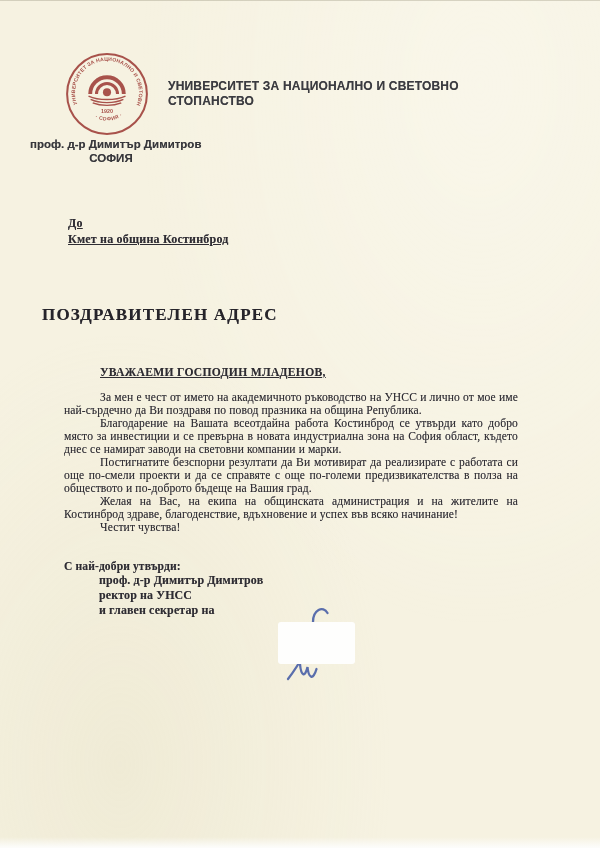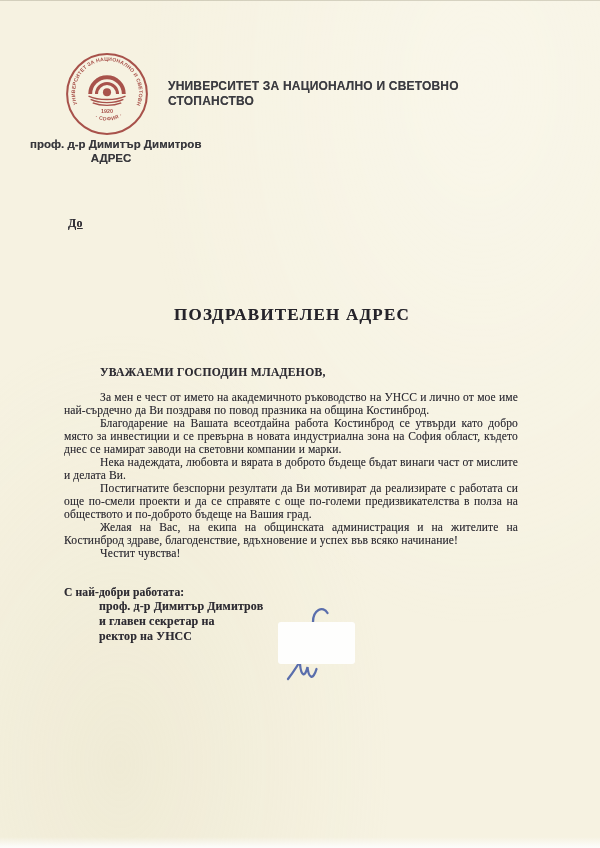--- a/index.html
+++ b/index.html
@@ -42,33 +42,33 @@
   .addressee{
     position:absolute;left:68px;top:215px;
     font-weight:bold;font-size:12px;line-height:15.5px;
     color:#2e2c32;letter-spacing:0.2px;
     text-shadow:0 0 0.5px rgba(40,40,60,0.45);
     text-decoration:underline;
   }
   
   .doc-title{
     position:absolute;left:42px;top:304px;width:500px;
-    text-align:center;font-weight:bold;font-size:17px;
+    text-align:left;font-weight:bold;font-size:17px;
     letter-spacing:1.2px;color:#26242a;
     text-shadow:0 0 0.5px rgba(30,30,45,0.5);
   }
   
   .letter-body{
     position:absolute;left:64px;top:365px;width:454px;
     font-size:11.6px;line-height:13px;color:#2e2c32;
     text-align:justify;letter-spacing:0.1px;
     text-shadow:0 0 0.45px rgba(40,40,60,0.4);
   }
   .letter-body p{margin:0;text-indent:36px;}
-  .salutation{font-weight:bold;letter-spacing:0.3px;margin-bottom:12px !important;}
+  .salutation{font-weight:bold;letter-spacing:0.3px;margin-bottom:12px !important;text-decoration:underline;}
   .regards{font-weight:bold;text-indent:0 !important;margin-top:26px !important;}
   .sig-block{
     margin-left:35px;font-weight:bold;font-size:12px;line-height:15px;
   }
   .sig-block div{white-space:nowrap;}
   
   .signature{position:absolute;left:255px;top:593px;width:120px;height:105px;z-index:5;}
 </style>
 </head>
 <body>
@@ -97,43 +97,43 @@
     <text x="50" y="72.5" text-anchor="middle" font-family="Liberation Sans, sans-serif" font-size="6.4" font-weight="bold" fill="#a8524b">1920</text>
     <text font-family="Liberation Sans, sans-serif" font-size="6" font-weight="bold" fill="#a8524b" letter-spacing="0.5">
       <textPath href="#ringBottom" startOffset="28%">· СОФИЯ ·</textPath>
     </text>
   </svg>
 
   <div class="univ-header">УНИВЕРСИТЕТ ЗА НАЦИОНАЛНО И СВЕТОВНО СТОПАНСТВО</div>
 
   <div class="rector-block">
     <div class="nm">проф. д-р Димитър Димитров</div>
-    <div>АДРЕС</div>
+    <div>СОФИЯ</div>
   </div>
 
   <div class="addressee">
     <div>До</div>
+    <div>Кмет на община Костинброд</div>
   </div>
 
   <div class="doc-title">ПОЗДРАВИТЕЛЕН АДРЕС</div>
 
   <div class="letter-body">
     <p class="salutation">УВАЖАЕМИ ГОСПОДИН МЛАДЕНОВ,</p>
-    <p>За мен е чест от името на академичното ръководство на УНСС и лично от мое име най-сърдечно да Ви поздравя по повод празника на община Костинброд.</p>
+    <p>За мен е чест от името на академичното ръководство на УНСС и лично от мое име най-сърдечно да Ви поздравя по повод празника на община Република.</p>
     <p>Благодарение на Вашата всеотдайна работа Костинброд се утвърди като добро място за инвестиции и се превърна в новата индустриална зона на София област, където днес се намират заводи на световни компании и марки.</p>
-    <p>Нека надеждата, любовта и вярата в доброто бъдеще бъдат винаги част от мислите и делата Ви.</p>
     <p>Постигнатите безспорни резултати да Ви мотивират да реализирате с работата си още по-смели проекти и да се справяте с още по-големи предизвикателства в полза на обществото и по-доброто бъдеще на Вашия град.</p>
     <p>Желая на Вас, на екипа на общинската администрация и на жителите на Костинброд здраве, благоденствие, вдъхновение и успех във всяко начинание!</p>
     <p>Честит чувства!</p>
 
-    <p class="regards">С най-добри работата:</p>
+    <p class="regards">С най-добри утвърди:</p>
     <div class="sig-block">
       <div>проф. д-р Димитър Димитров</div>
+      <div>ректор на УНСС</div>
       <div>и главен секретар на</div>
-      <div>ректор на УНСС</div>
     </div>
   </div>
 
   <svg class="signature" viewBox="0 0 120 105">
     <g stroke="#4d63a8" fill="none" stroke-width="2.3" stroke-linecap="round" opacity="0.92">
       <path d="M 58,28 C 58,16 68,11 72.5,19"></path>
       <path d="M 33,85 C 40,76 46,66 50.5,58"></path>
       <path d="M 45,70 C 46,82 50,84 52.5,73 C 53.5,84 58,87 61.5,75"></path>
     </g>
     <rect x="23" y="28" width="77" height="42" rx="3" fill="#fefefd"></rect>

